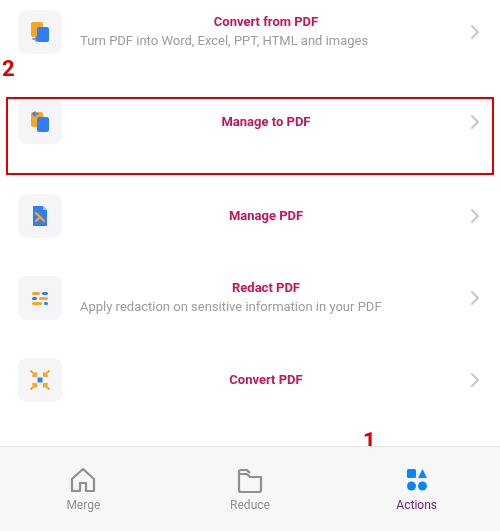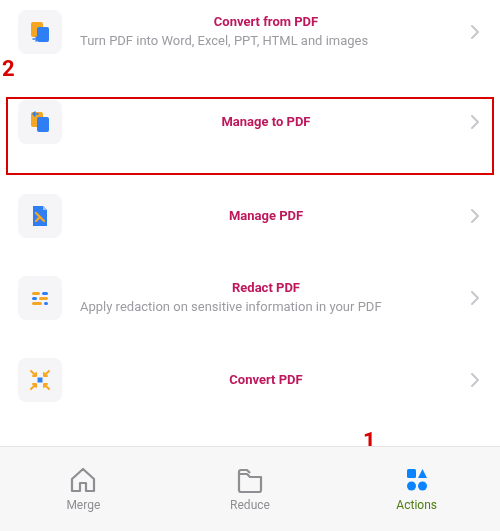--- a/index.html
+++ b/index.html
@@ -47,21 +47,21 @@
     display: flex;
   }
   .tab {
     flex: 1 1 0;
     display: flex; flex-direction: column; align-items: center; justify-content: center;
     gap: 4px;
     color: #8e8e93;
     font-size: 12px;
     cursor: pointer;
   }
-  .tab.active { color: #4d7c0f; }
+  .tab.active { color: #701a75; }
   .tab-icon { width: 30px; height: 28px; display:flex; align-items:center; justify-content:center; }
 </style>
 </head>
 <body>
 
 <div class="screen">
 
   <div class="list">
 
     <div class="row compact">

